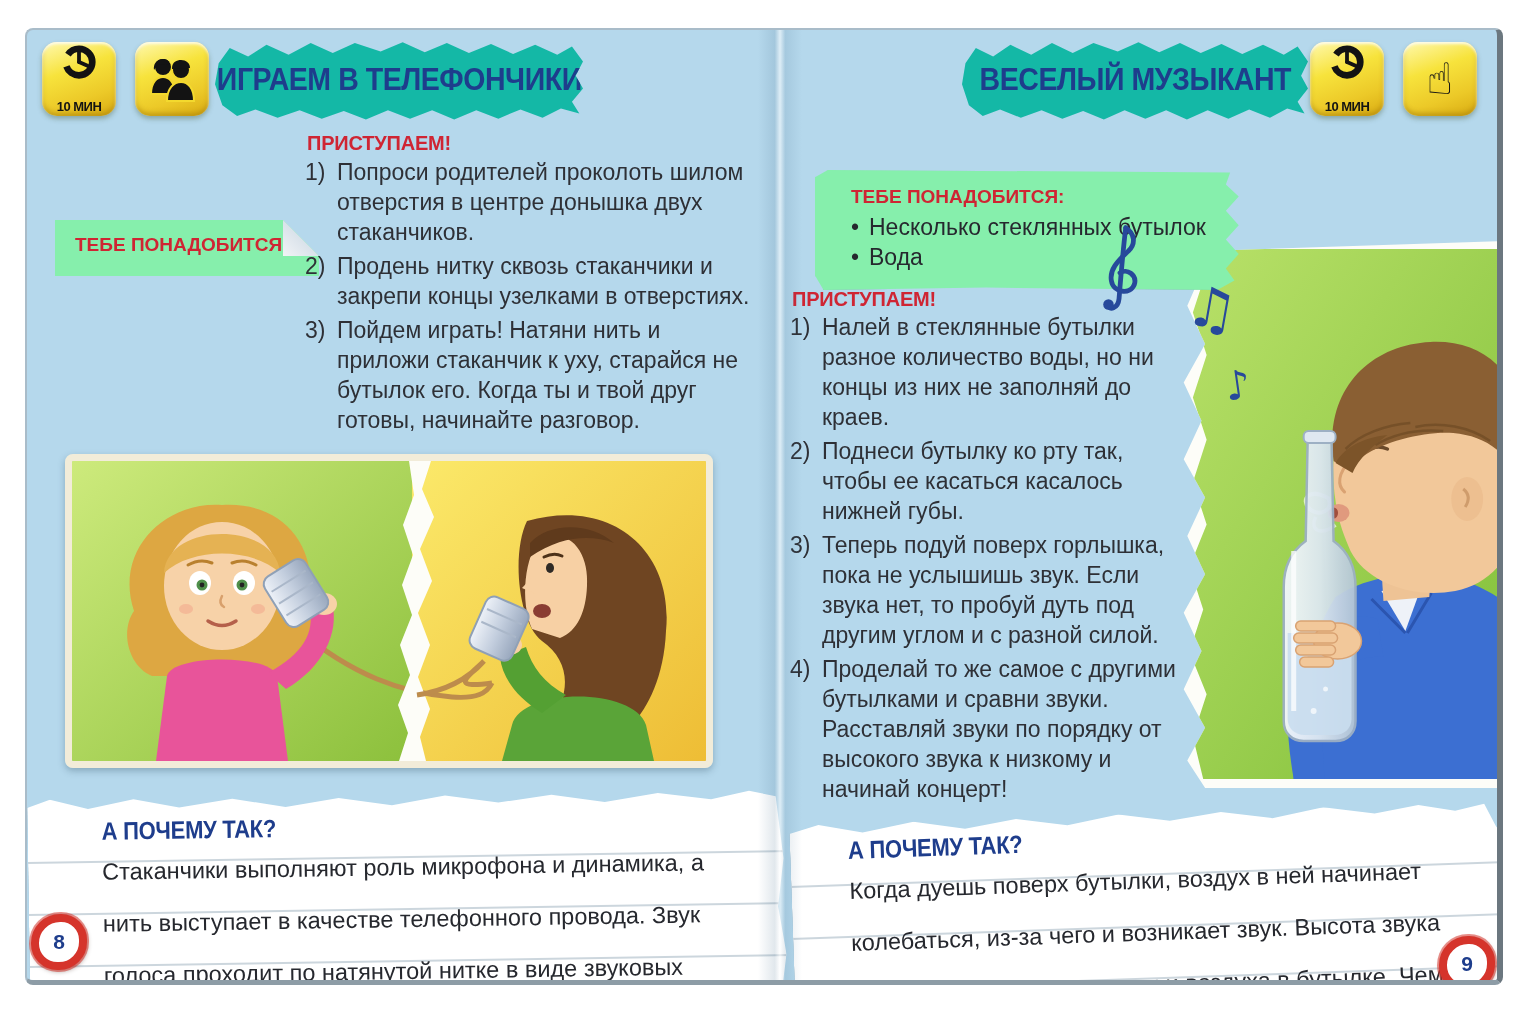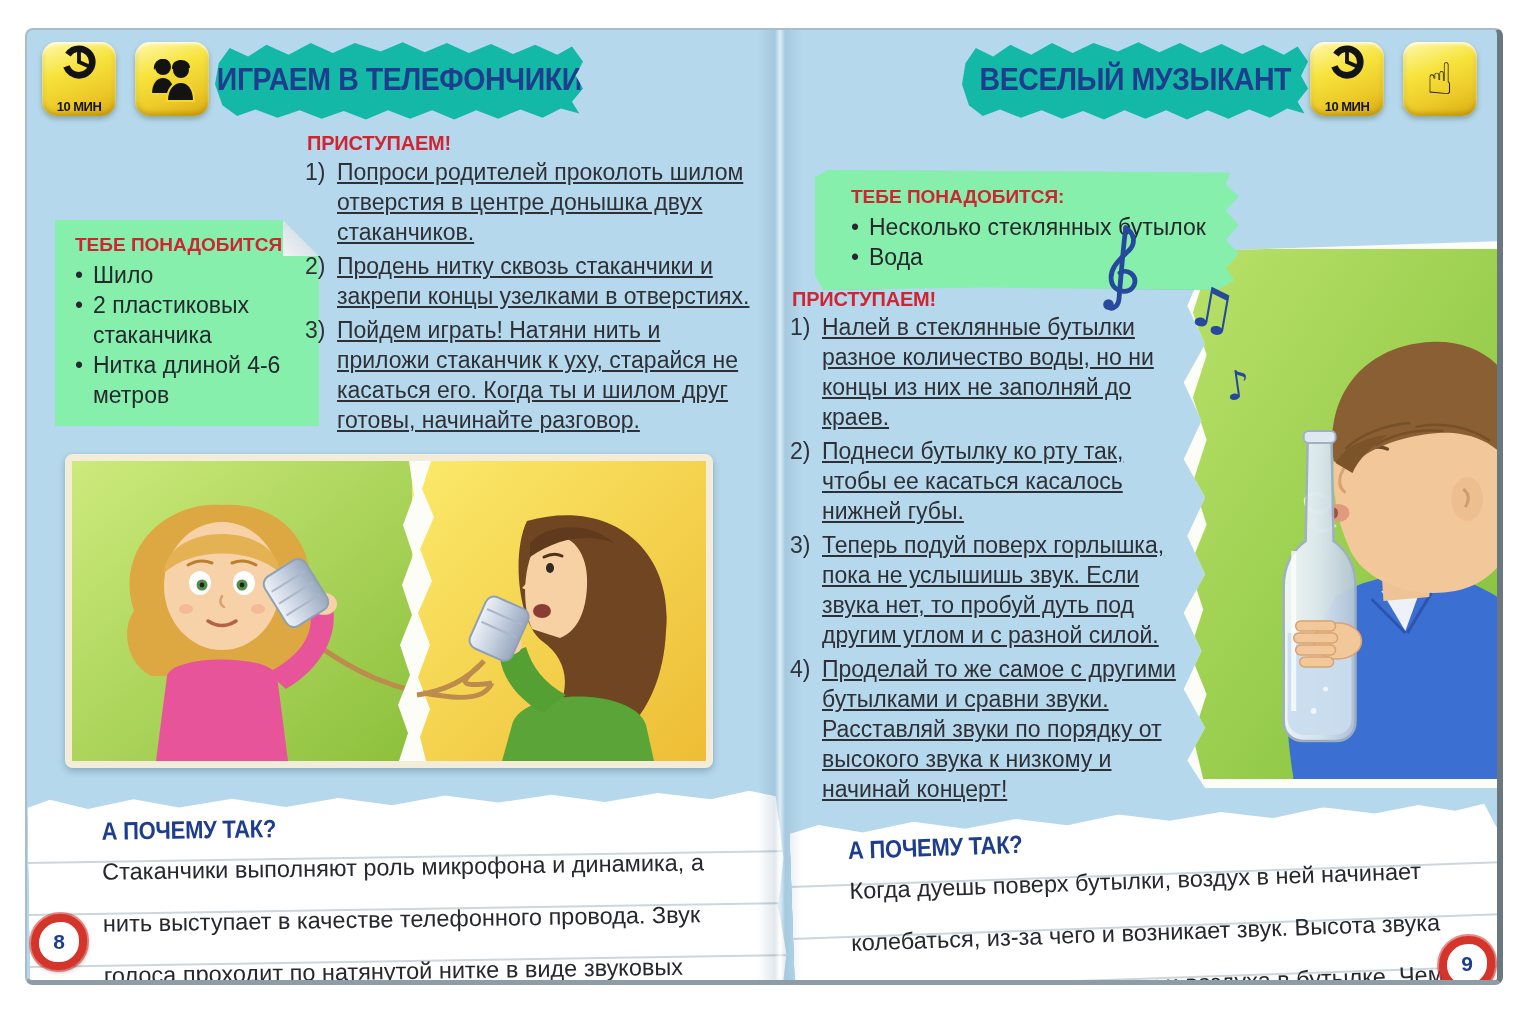--- a/index.html
+++ b/index.html
@@ -24,21 +24,21 @@
   
   .splash{position:absolute;height:84px;background:#14b8a6;z-index:3;display:flex;align-items:center;justify-content:center;
     clip-path:polygon(1% 30%,4% 12%,9% 22%,14% 8%,20% 20%,26% 6%,32% 18%,38% 6%,45% 16%,51% 5%,57% 17%,63% 6%,69% 18%,75% 7%,81% 19%,87% 8%,93% 20%,97% 10%,100% 28%,98% 45%,100% 60%,97% 76%,99% 90%,94% 84%,89% 95%,83% 85%,77% 96%,71% 86%,65% 97%,59% 86%,53% 96%,47% 86%,41% 97%,35% 87%,29% 96%,23% 86%,17% 95%,11% 85%,6% 93%,2% 80%,0% 55%);}
   .splash .t{font-size:31px;font-weight:bold;color:#1e3d8c;letter-spacing:-.5px;display:inline-block;transform:scaleX(.92);white-space:nowrap;}
 
   
   .redhead{position:absolute;font-size:20px;font-weight:bold;color:#cf2533;letter-spacing:-.2px;z-index:3;}
   .steps{position:absolute;z-index:3;font-size:23px;line-height:30px;color:#2e3036;}
   .step{display:flex;margin-bottom:4px;}
   .step .n{width:32px;flex:none;}
-  .step .tx{flex:1;text-decoration:underline;}
+  .step .tx{flex:1;}
 
   
   .mat{position:absolute;background:#86efac;z-index:3;box-sizing:border-box;
        box-shadow:2px 3px 6px rgba(50,80,100,.35);}
   .mat .mh{font-size:19px;font-weight:bold;color:#cf2533;margin:0 0 4px 0;}
   .mat ul{list-style:none;margin:0;padding:0;font-size:23px;line-height:30px;color:#26282e;}
   .mat li{position:relative;padding-left:18px;}
   .mat li::before{content:"•";position:absolute;left:0;top:0;}
   .mat-left{left:28px;top:190px;width:264px;padding:14px 12px 16px 20px;
        clip-path:polygon(0 0,calc(100% - 36px) 0,100% 36px,100% 100%,0 100%);}
@@ -109,40 +109,35 @@
       </svg>
     </div>
 
     <div class="splash" style="left:188px;top:8px;width:368px;">
       <span class="t">ИГРАЕМ В ТЕЛЕФОНЧИКИ</span>
     </div>
 
     <div class="mat mat-left">
       <div class="fold"></div>
       <p class="mh">ТЕБЕ ПОНАДОБИТСЯ:</p>
-      <ul>
-        <li>Шило</li>
-        <li>2 пластиковых стаканчика</li>
-        <li>Нитка длиной 4-6 метров</li>
-      </ul>
     </div>
 
     <div class="redhead" style="left:280px;top:102px;">ПРИСТУПАЕМ!</div>
     <div class="steps" style="left:278px;top:127px;width:452px;">
       <div class="step">
         <span class="n">1)</span>
         <span class="tx">Попроси родителей проколоть шилом отверстия в центре донышка двух стаканчиков.</span>
       </div>
       <div class="step">
         <span class="n">2)</span>
         <span class="tx">Продень нитку сквозь стаканчики и закрепи концы узелками в отверстиях.</span>
       </div>
       <div class="step">
         <span class="n">3)</span>
-        <span class="tx">Пойдем играть! Натяни нить и приложи стаканчик к уху, старайся не касаться его. Когда ты и шилом друг готовы, начинайте разговор.</span>
+        <span class="tx">Пойдем играть! Натяни нить и приложи стаканчик к уху, старайся не бутылок его. Когда ты и твой друг готовы, начинайте разговор.</span>
       </div>
     </div>
 
     <div class="illo-left" style="left:38px;top:424px;">
       <svg viewBox="0 0 634 300" preserveAspectRatio="none">
         <defs>
           <linearGradient id="gL" x1="0" y1="0" x2="1" y2="1">
               <stop offset="0" stop-color="#cdea7c"></stop>
               <stop offset="1" stop-color="#8cc03c"></stop>
             </linearGradient>

